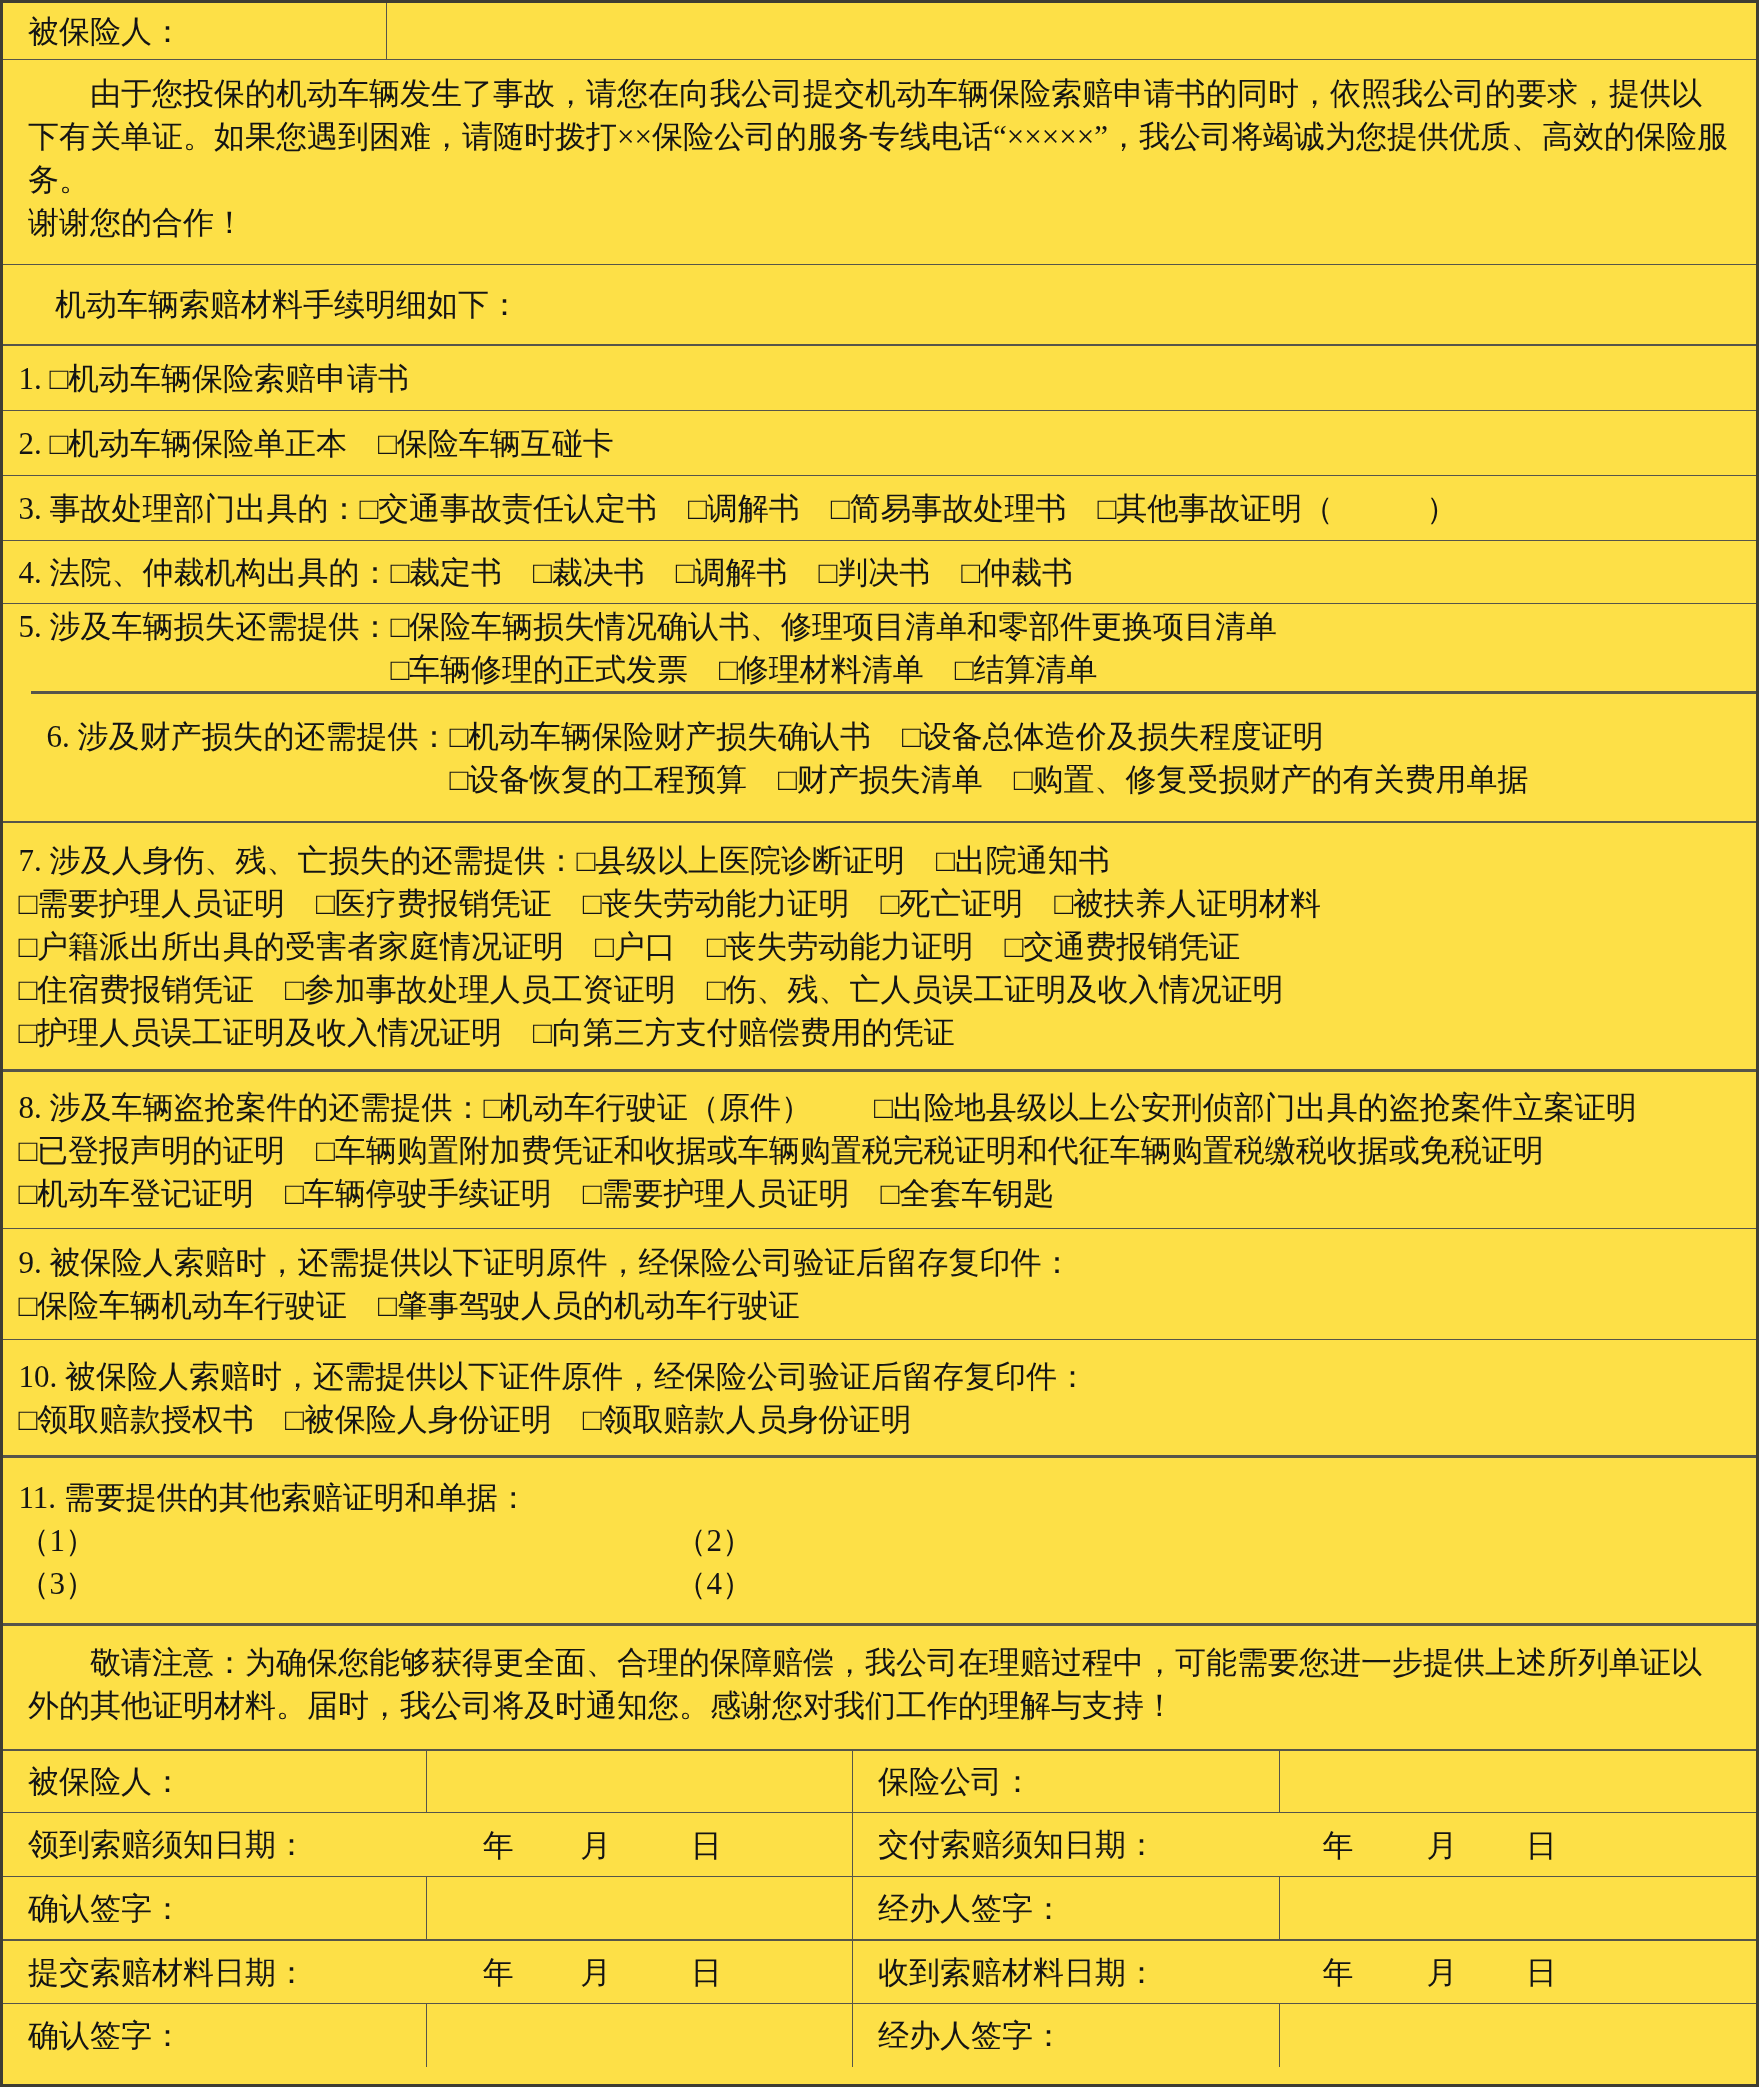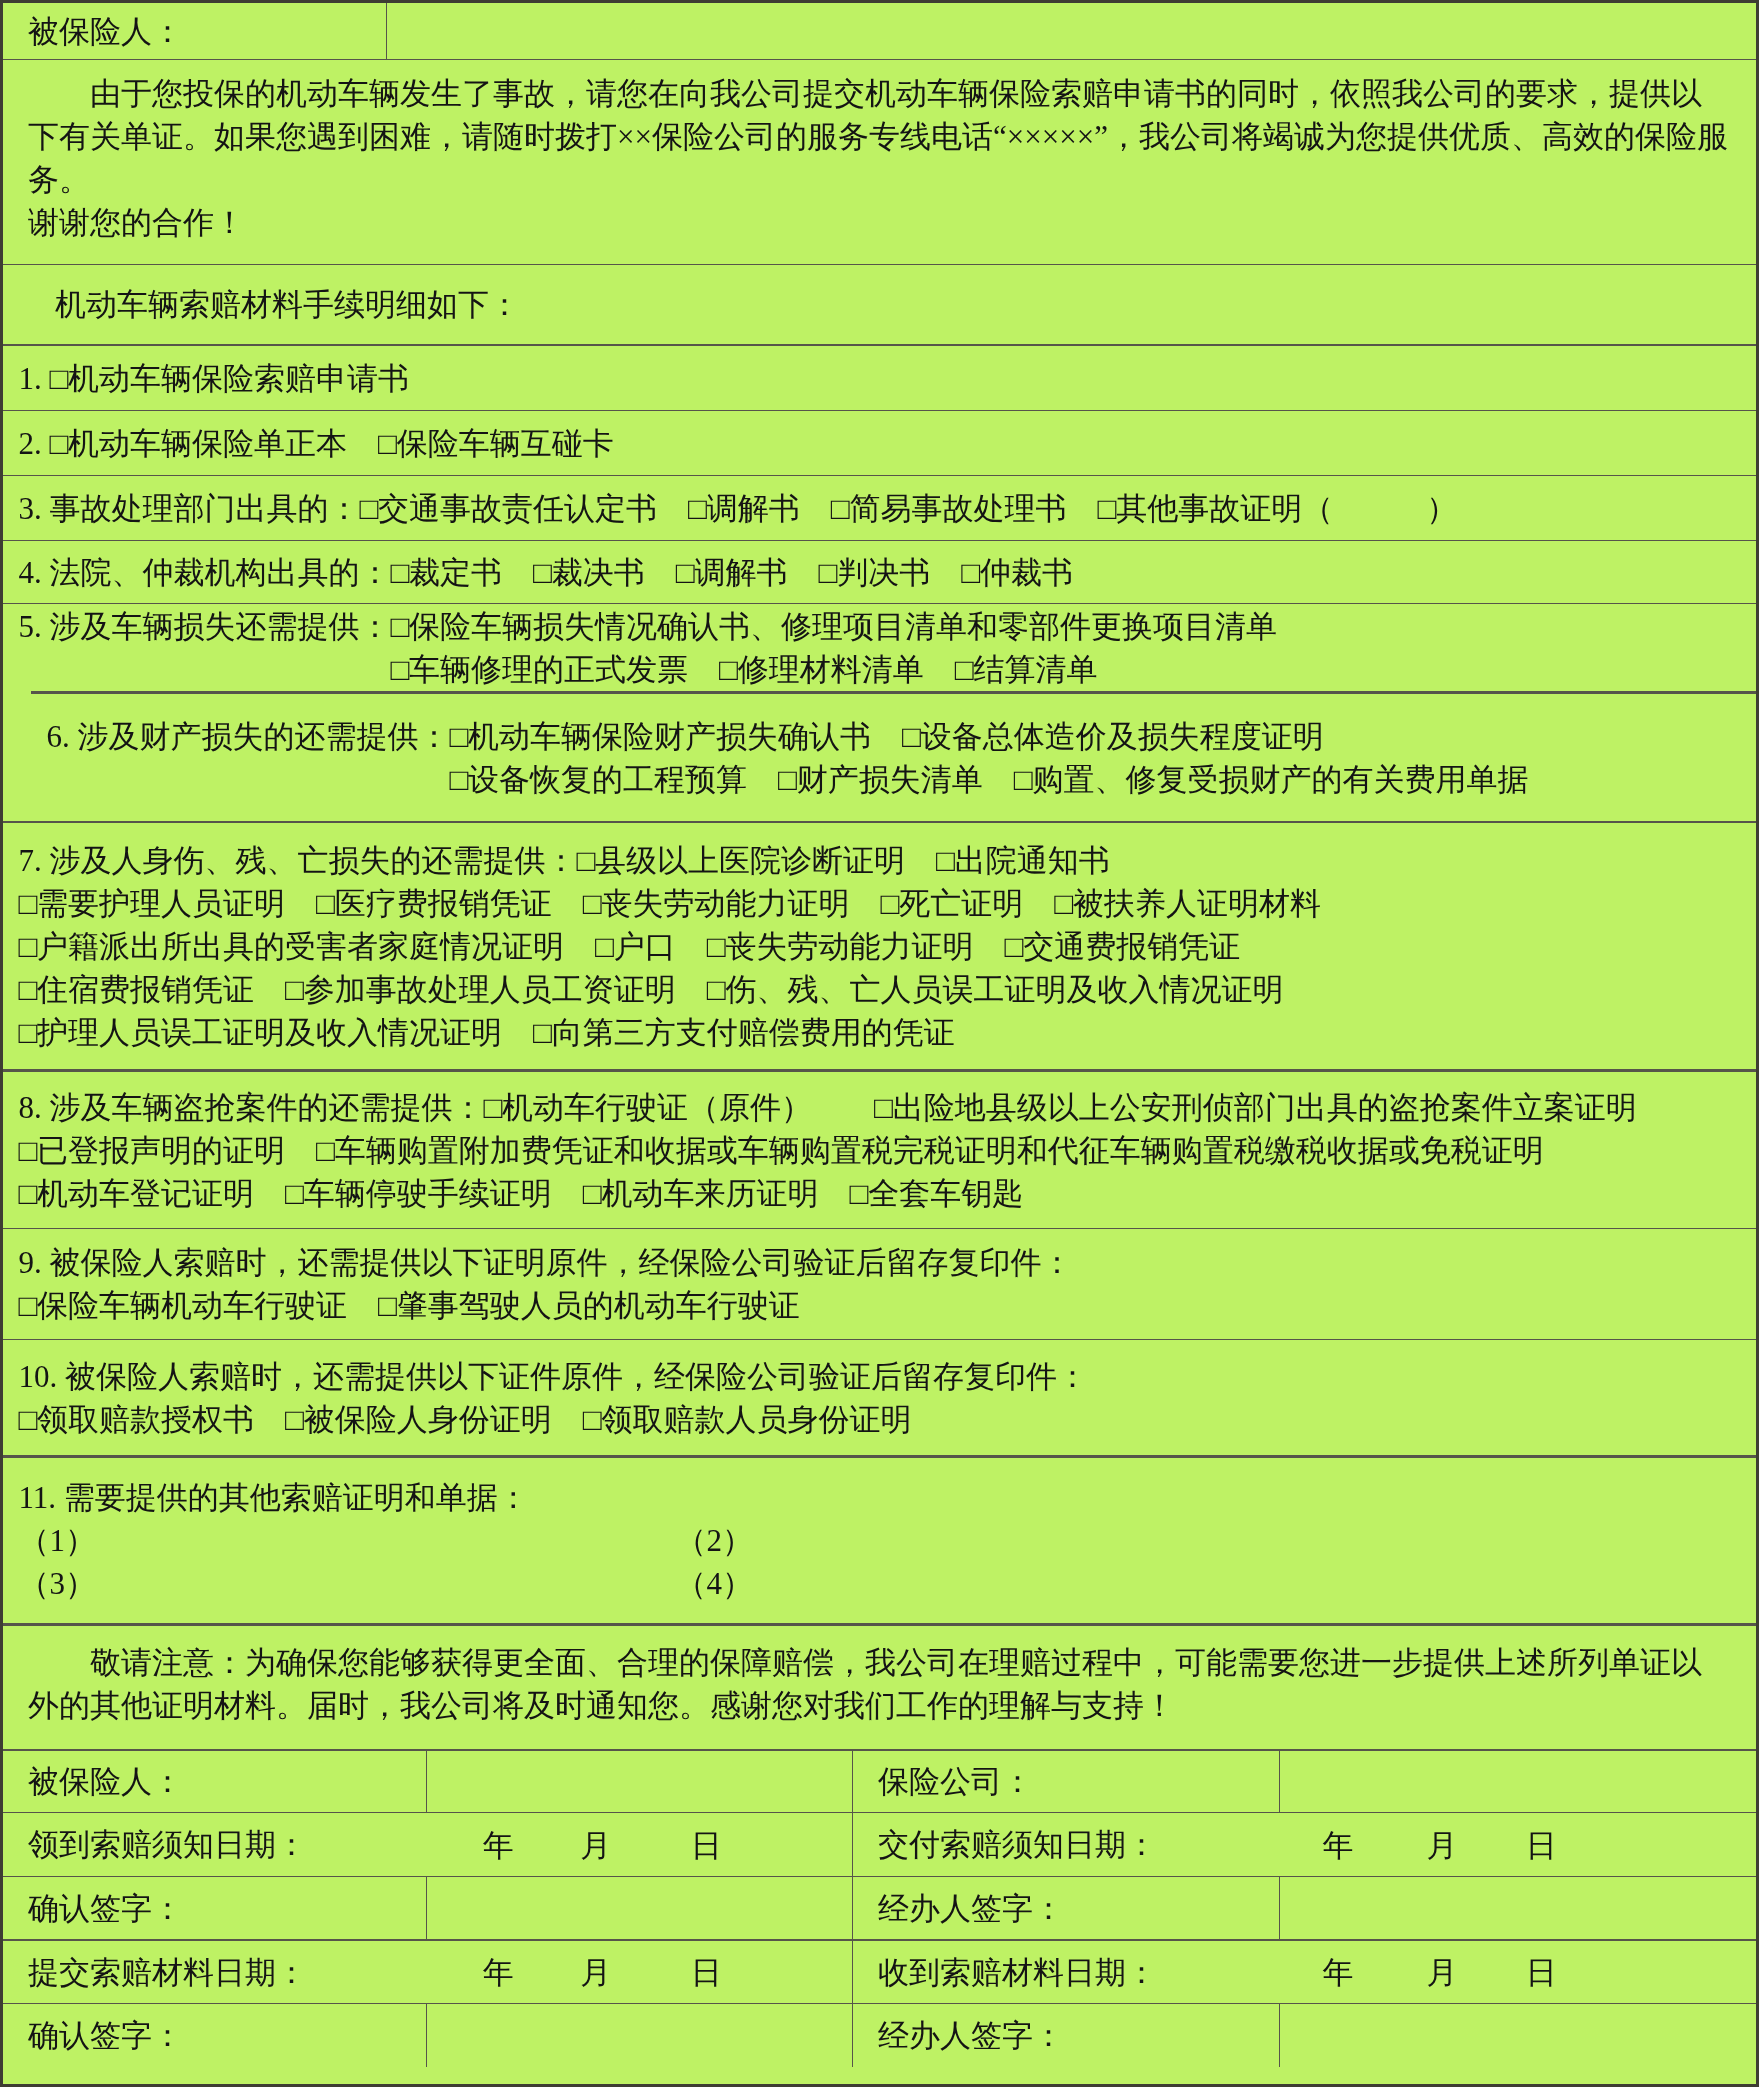--- a/index.html
+++ b/index.html
@@ -1,21 +1,21 @@
 <!DOCTYPE html>
 <html><head>
 <meta charset="utf-8">
 <style>
   * { box-sizing: border-box; margin: 0; padding: 0; }
   html,body { background:#ffffff; }
   .doc {
     position: relative;
     width: 1759px; height: 2087px;
     border: 3.9px solid #3e3d33;
-    background: #bef264;
+    background: #fde047;
     color: #141414;
     font-family: "Liberation Serif", "DejaVu Serif", serif;
     font-size: 31px;
     line-height: 43px;
   }
   .row { border-top: 1.9px solid #56554a; overflow: hidden; }
   .row.first { border-top: none; }
   .sep3 { border-top-width: 2.9px; }
   .sep4 { border-top-width: 3.9px; }
 
@@ -111,21 +111,21 @@
     <div class="iline">7. 涉及人身伤、残、亡损失的还需提供：□县级以上医院诊断证明　□出院通知书</div>
     <div class="iline">□需要护理人员证明　□医疗费报销凭证　□丧失劳动能力证明　□死亡证明　□被扶养人证明材料</div>
     <div class="iline">□户籍派出所出具的受害者家庭情况证明　□户口　□丧失劳动能力证明　□交通费报销凭证</div>
     <div class="iline">□住宿费报销凭证　□参加事故处理人员工资证明　□伤、残、亡人员误工证明及收入情况证明</div>
     <div class="iline">□护理人员误工证明及收入情况证明　□向第三方支付赔偿费用的凭证</div>
   </div>
 
   <div class="row sep4 item h165">
     <div class="iline">8. 涉及车辆盗抢案件的还需提供：□机动车行驶证（原件）　　□出险地县级以上公安刑侦部门出具的盗抢案件立案证明</div>
     <div class="iline">□已登报声明的证明　□车辆购置附加费凭证和收据或车辆购置税完税证明和代征车辆购置税缴税收据或免税证明</div>
-    <div class="iline">□机动车登记证明　□车辆停驶手续证明　□机动车来历证明　□全套车钥匙</div>
+    <div class="iline">□机动车登记证明　□车辆停驶手续证明　□需要护理人员证明　□全套车钥匙</div>
   </div>
 
   <div class="row item h115">
     <div class="iline">9. 被保险人索赔时，还需提供以下证明原件，经保险公司验证后留存复印件：</div>
     <div class="iline">□保险车辆机动车行驶证　□肇事驾驶人员的机动车行驶证</div>
   </div>
 
   <div class="row item h120">
     <div class="iline">10. 被保险人索赔时，还需提供以下证件原件，经保险公司验证后留存复印件：</div>
     <div class="iline">□领取赔款授权书　□被保险人身份证明　□领取赔款人员身份证明</div>

